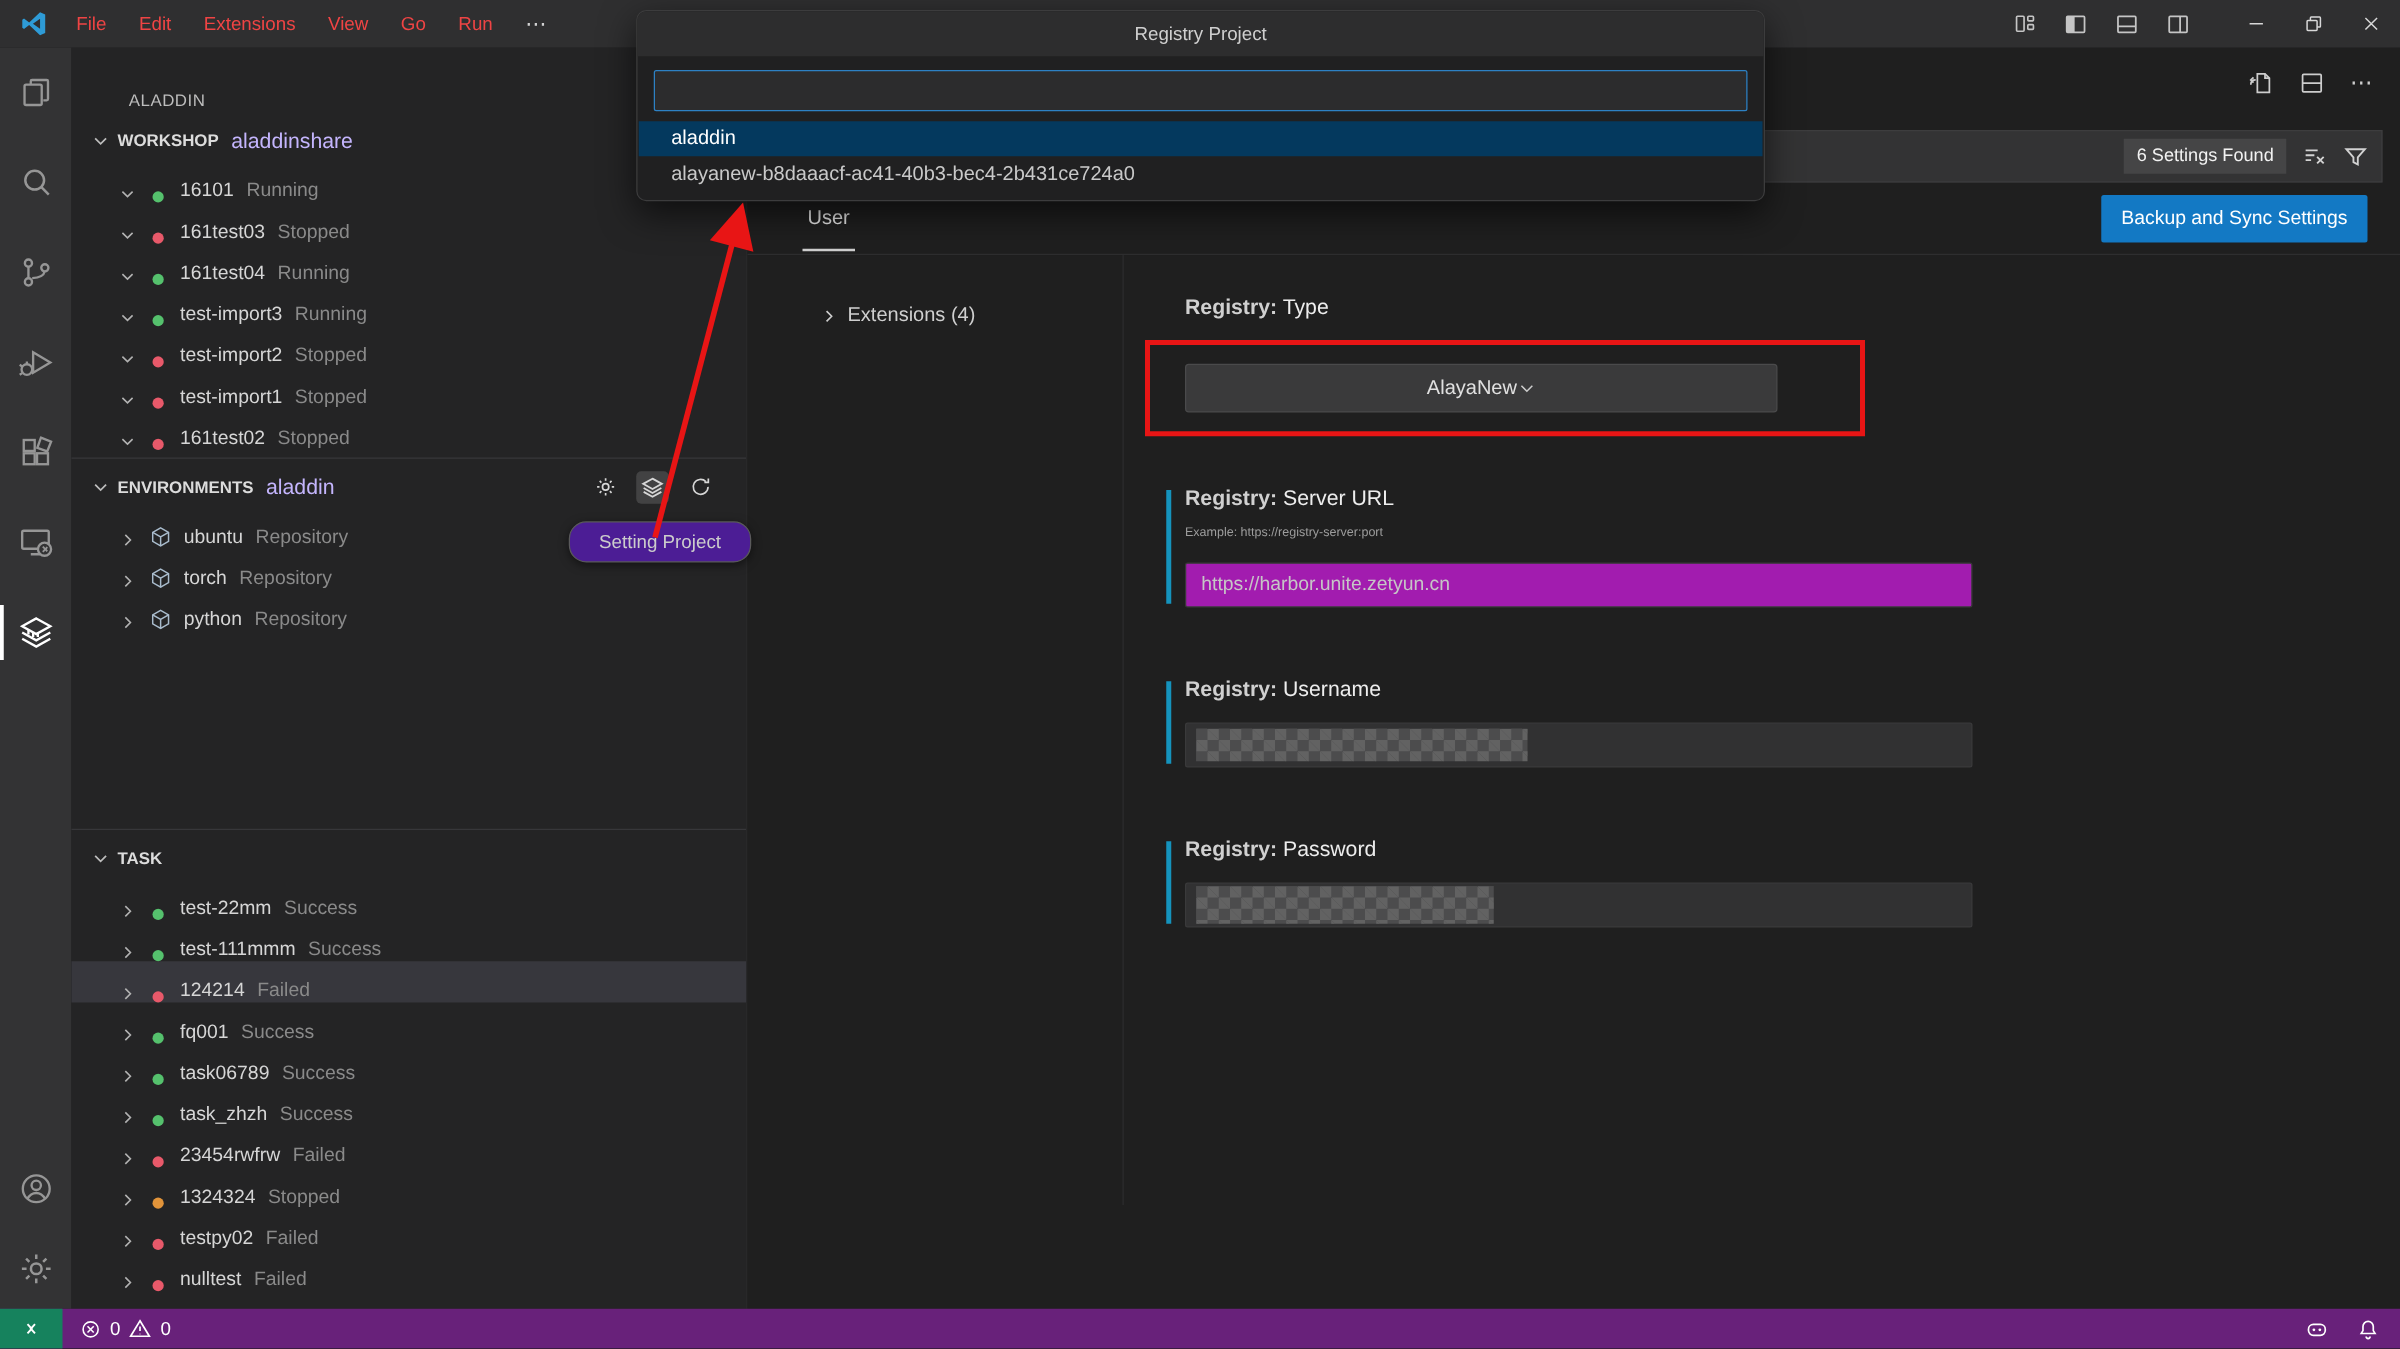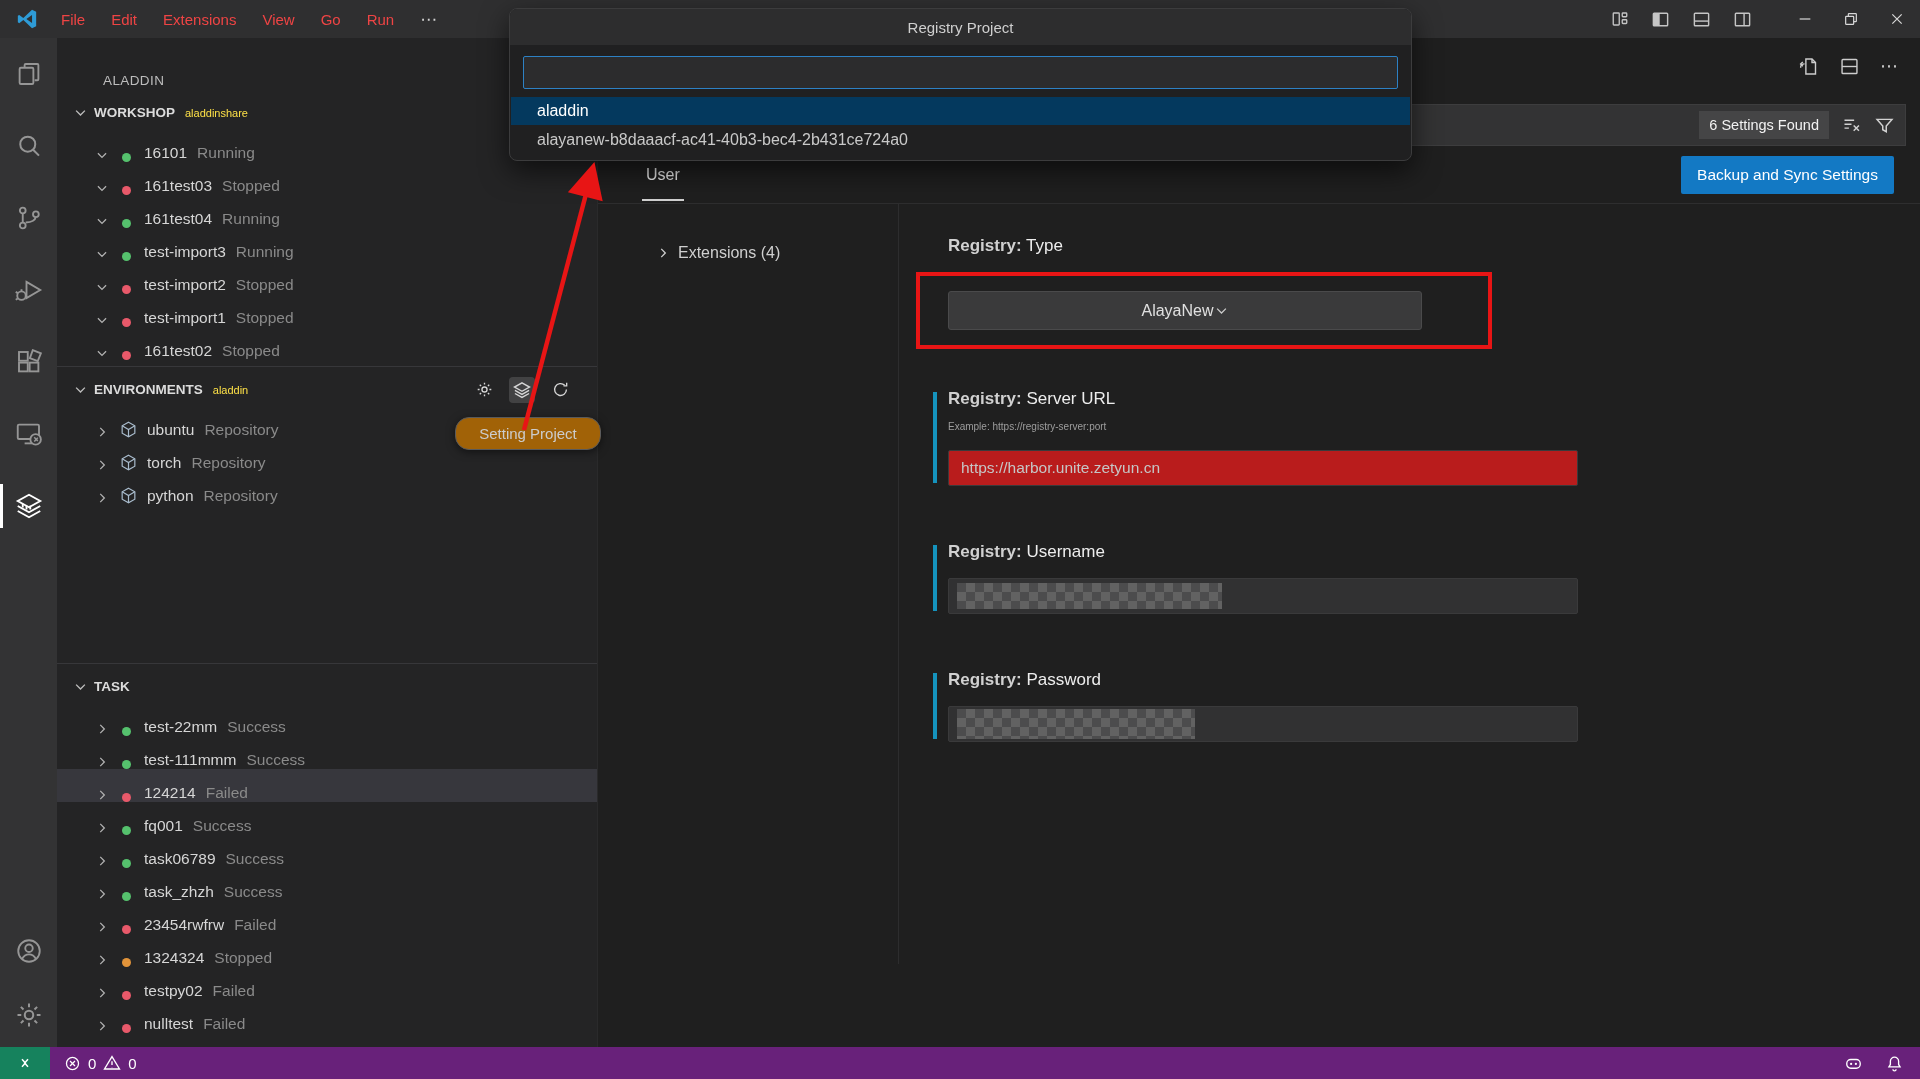--- a/index.html
+++ b/index.html
@@ -29,21 +29,21 @@
   .ab-icon.small{ height:64px; }
 
   
   .sidebar{ position:absolute; top:38px; left:57px; width:541px; bottom:32px; background:#242425;
             overflow:hidden; border-right:1px solid #2a2a2b; }
   .sidebar-title{ height:58px; display:flex; align-items:flex-end; padding:0 0 8px 46px;
                   font-size:13.5px; color:#bdbdbd; letter-spacing:.4px; }
   .section-header{ position:relative; display:flex; align-items:center; height:33px; padding-left:16px;
                    font-size:13.5px; font-weight:bold; color:#dcdcdc; }
   .section-header .chev{ color:#bdbdbd; margin-right:6px; }
-  .section-desc{ margin-left:10px; font-weight:400; font-size:11px; color:#fde047; }
+  .section-desc{ margin-left:10px; font-weight:400; font-size:17px; color:#c4b5fd; }
   .section-actions{ margin-left:auto; margin-right:24px; display:flex; align-items:center; gap:12px; color:#d6d6d6; }
   .action{ width:26px; height:26px; display:flex; align-items:center; justify-content:center; border-radius:4px; }
   .action.hovered{ background:rgba(255,255,255,.14); }
   .sep{ height:1px; background:#37373a; margin:6px 0; }
   .row{ display:flex; align-items:flex-end; height:33px; padding-left:38px; font-size:15.5px; }
   .row .chev{ color:#b2b2b2; margin-right:10px; flex:0 0 auto; }
   .dot{ width:9px; height:9px; border-radius:50%; margin:0 13px 0 3px; flex:0 0 auto; }
   .dot.g{ background:#55c16d; } .dot.r{ background:#e8596a; } .dot.o{ background:#e2943a; }
   .row .name{ color:#d6d6d6; white-space:nowrap; }
   .row .status{ margin-left:10px; color:#8a8a8a; white-space:nowrap; }
@@ -73,21 +73,21 @@
   .setting-label{ font-size:17px; margin-bottom:16px; }
   .setting-label .cat{ color:#d0d0d0; font-weight:600; }
   .setting-label .sname{ color:#ededed; font-weight:normal; }
   .modified::before{ content:""; position:absolute; left:-15px; top:3px; bottom:3px; width:4px; background:#1593bd; }
   .redbox{ display:inline-block; border:4px solid #e81515; margin-left:-32px; padding:15px 66px 15px 28px; }
   .select{ width:474px; height:39px; background:#3a3a3b; border:1px solid #4a4a4b; border-radius:3px;
            display:flex; align-items:center; justify-content:center; padding:0 14px;
            font-size:16px; color:#e0e0e0; cursor:pointer; }
   .select .chev{ color:#cccccc; }
   .example{ font-size:10px; color:#9d9d9d; margin:-4px 0 18px; }
-  .text-input{ width:630px; height:36px; background:#b91c1c; border:1px solid #3a3a3b; border-radius:2px;
+  .text-input{ width:630px; height:36px; background:#a21caf; border:1px solid #3a3a3b; border-radius:2px;
                color:#c6c6c6; font-size:15.5px; font-family:inherit; padding:0 12px; outline:none; }
   .mosaic-wrap{ width:630px; height:36px; background:#313132; border:1px solid #3a3a3b; border-radius:2px;
                 display:flex; align-items:center; padding:0 8px; }
   .mosaic{ height:26px; width:265px;
            background-image:
              linear-gradient(45deg,#6b6b6b 25%,transparent 25%,transparent 75%,#6b6b6b 75%),
              linear-gradient(45deg,#6b6b6b 25%,#515152 25%,#515152 75%,#6b6b6b 75%);
            background-size:18px 18px; background-position:0 0,9px 9px; opacity:.85; }
   .mosaic.pw{ width:238px; height:30px; }
 
@@ -97,21 +97,21 @@
   .qp-title{ height:36px; background:#2d2d2e; display:flex; align-items:center; justify-content:center;
              font-size:15px; color:#cfcfcf; }
   .qp-body{ padding:11px 13px 6px; }
   .qp-input{ width:100%; height:33px; background:#2c2c2d; border:1.5px solid #2d81c4; border-radius:2px;
              color:#e6e6e6; font-size:16px; font-family:inherit; padding:0 10px; outline:none; }
   .qp-list{ margin:8px -12px 0; }
   .qp-item{ height:29px; display:flex; align-items:center; padding:0 26px; font-size:16px; color:#c9c9c9; cursor:pointer; }
   .qp-item.selected{ background:#04395e; color:#ffffff; height:28px; }
 
   
-  .tooltip{ position:absolute; left:455px; top:417px; width:146px; height:33px; background:#a16207;
+  .tooltip{ position:absolute; left:455px; top:417px; width:146px; height:33px; background:#4c1d95;
             border:1px solid #5a5a5b; border-radius:14px; display:flex; align-items:center; justify-content:center;
             font-size:15px; color:#cccccc; z-index:40; box-shadow:0 2px 8px rgba(0,0,0,.5); }
 
   
   .statusbar{ position:absolute; left:0; right:0; bottom:0; height:32px; background:#68217a;
               display:flex; align-items:center; color:#fff; font-size:15px; z-index:6; }
   .remote-ind{ width:50px; height:100%; background:#16825d; display:flex; align-items:center; justify-content:center; }
   .problems{ display:flex; align-items:center; gap:7px; margin-left:14px; }
   .sb-right{ margin-left:auto; display:flex; align-items:center; gap:22px; margin-right:16px; }
 

